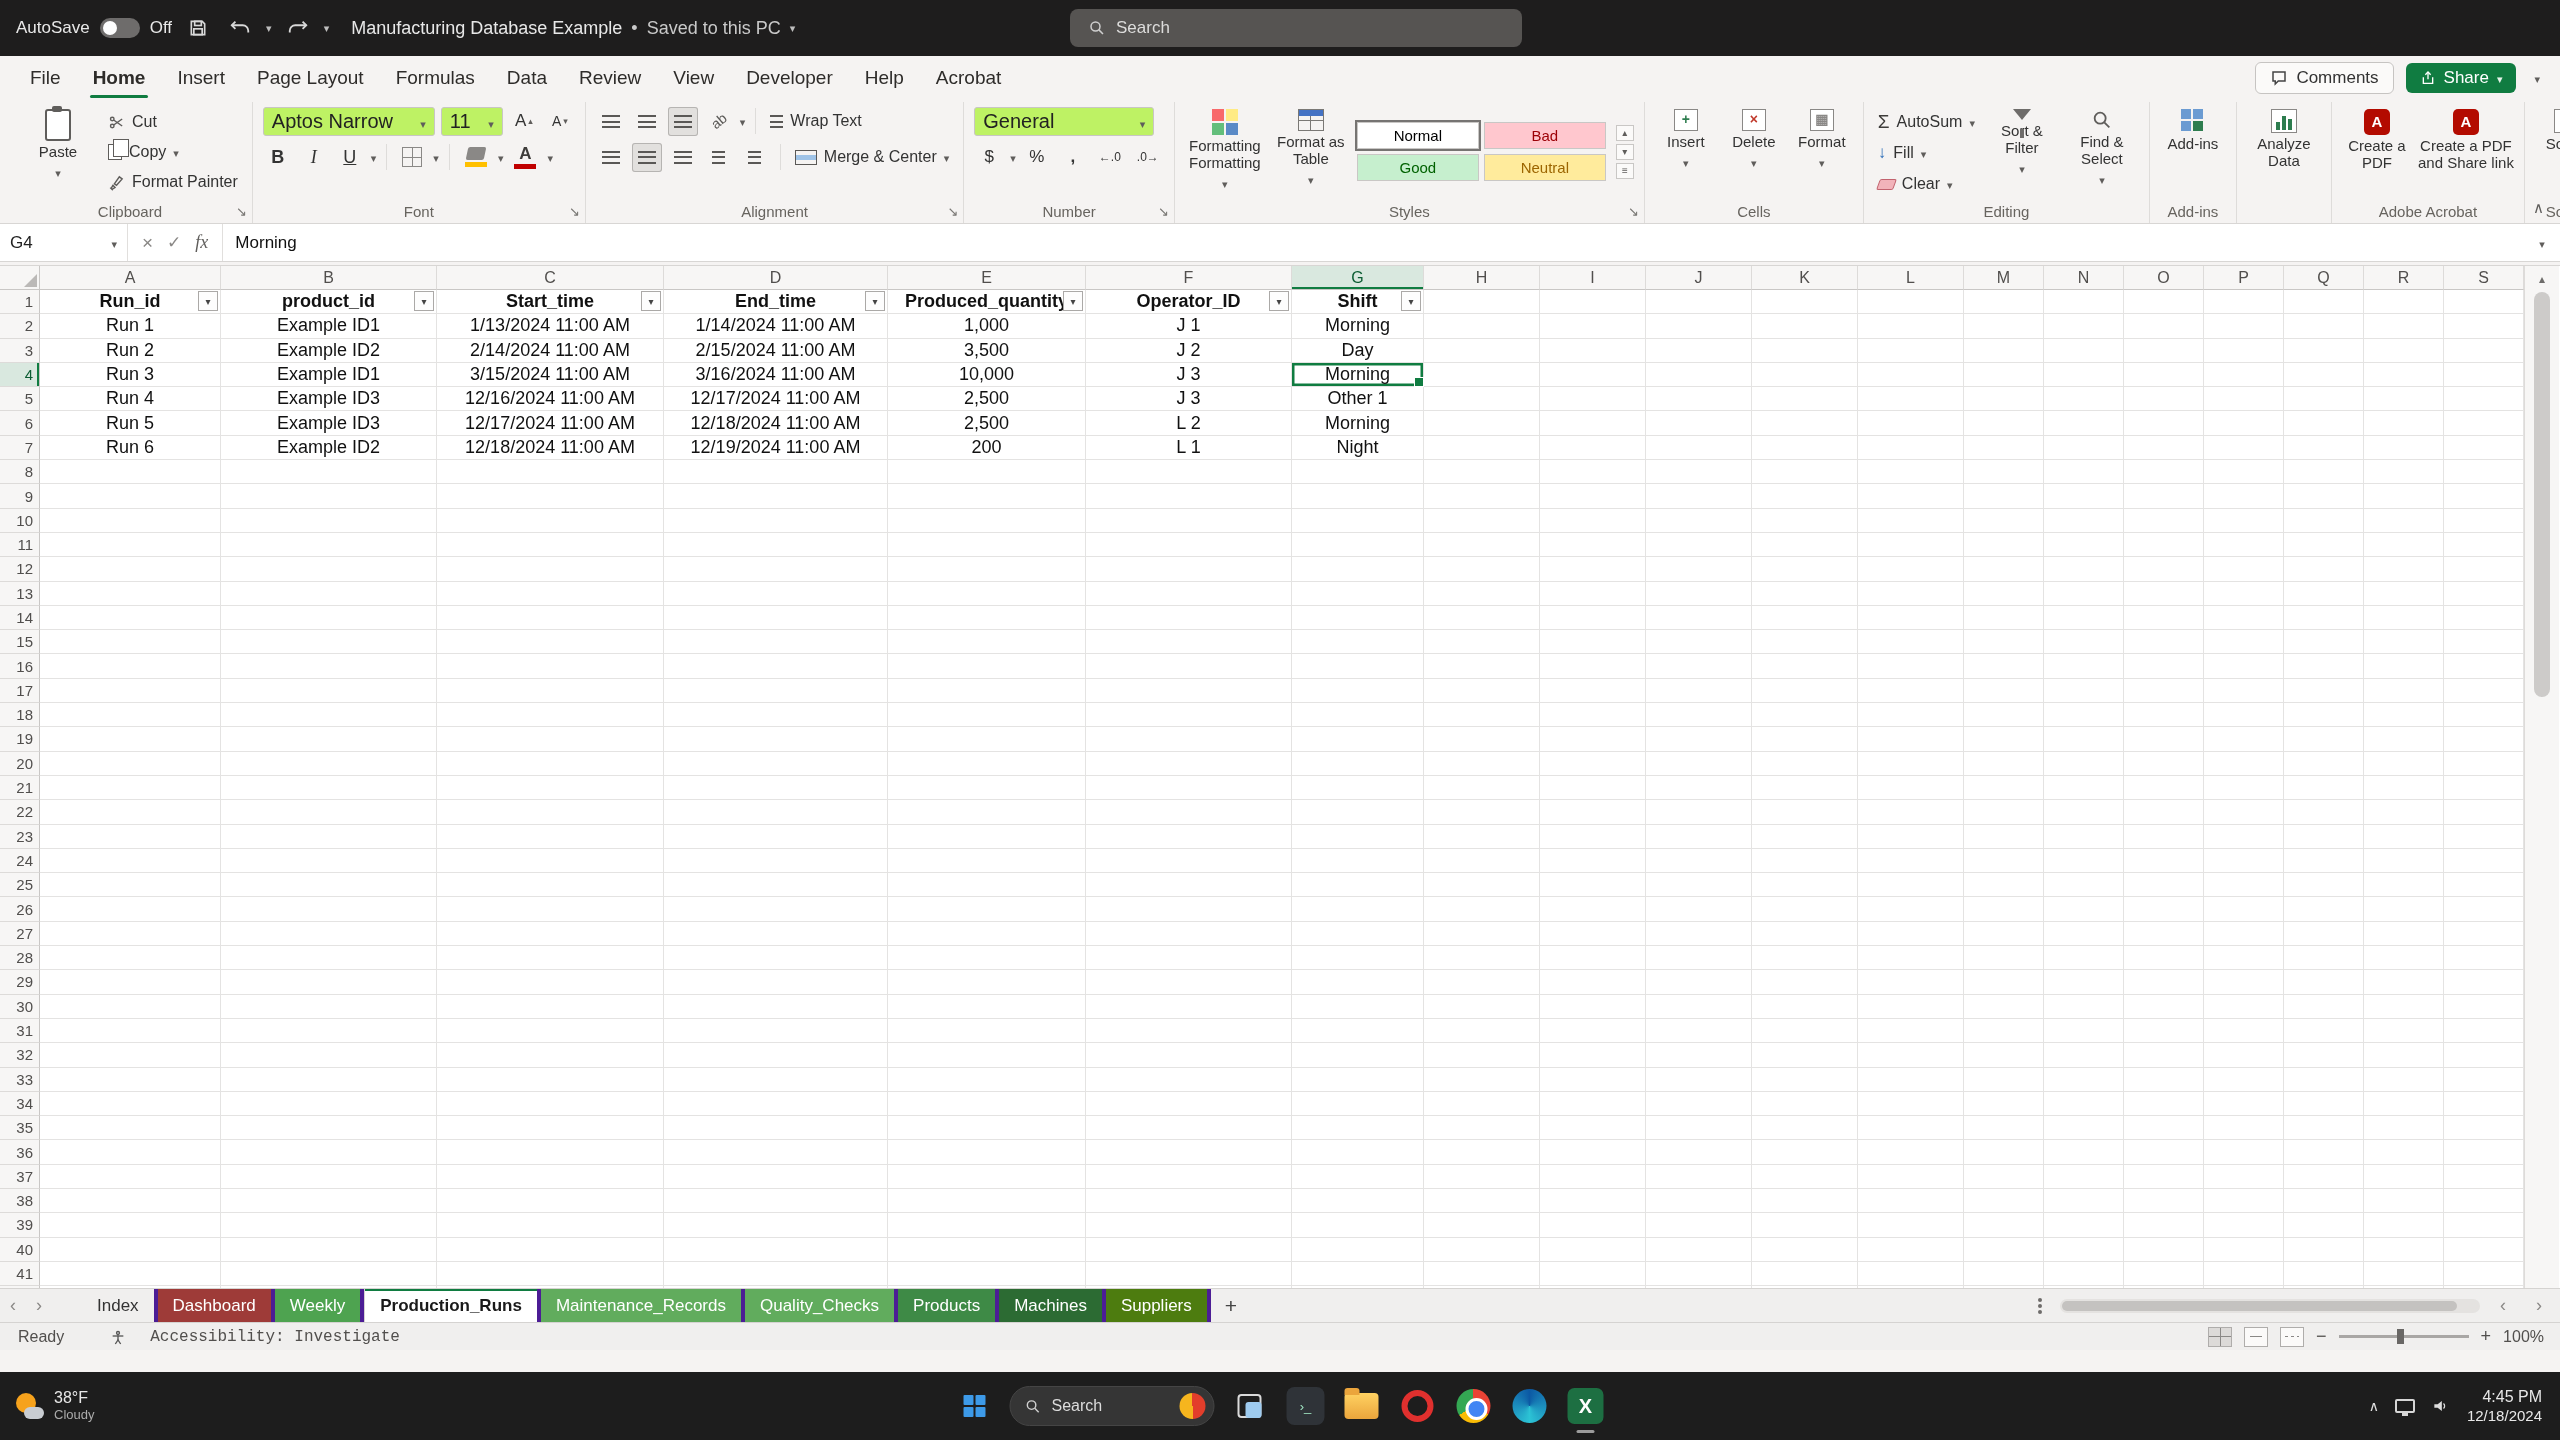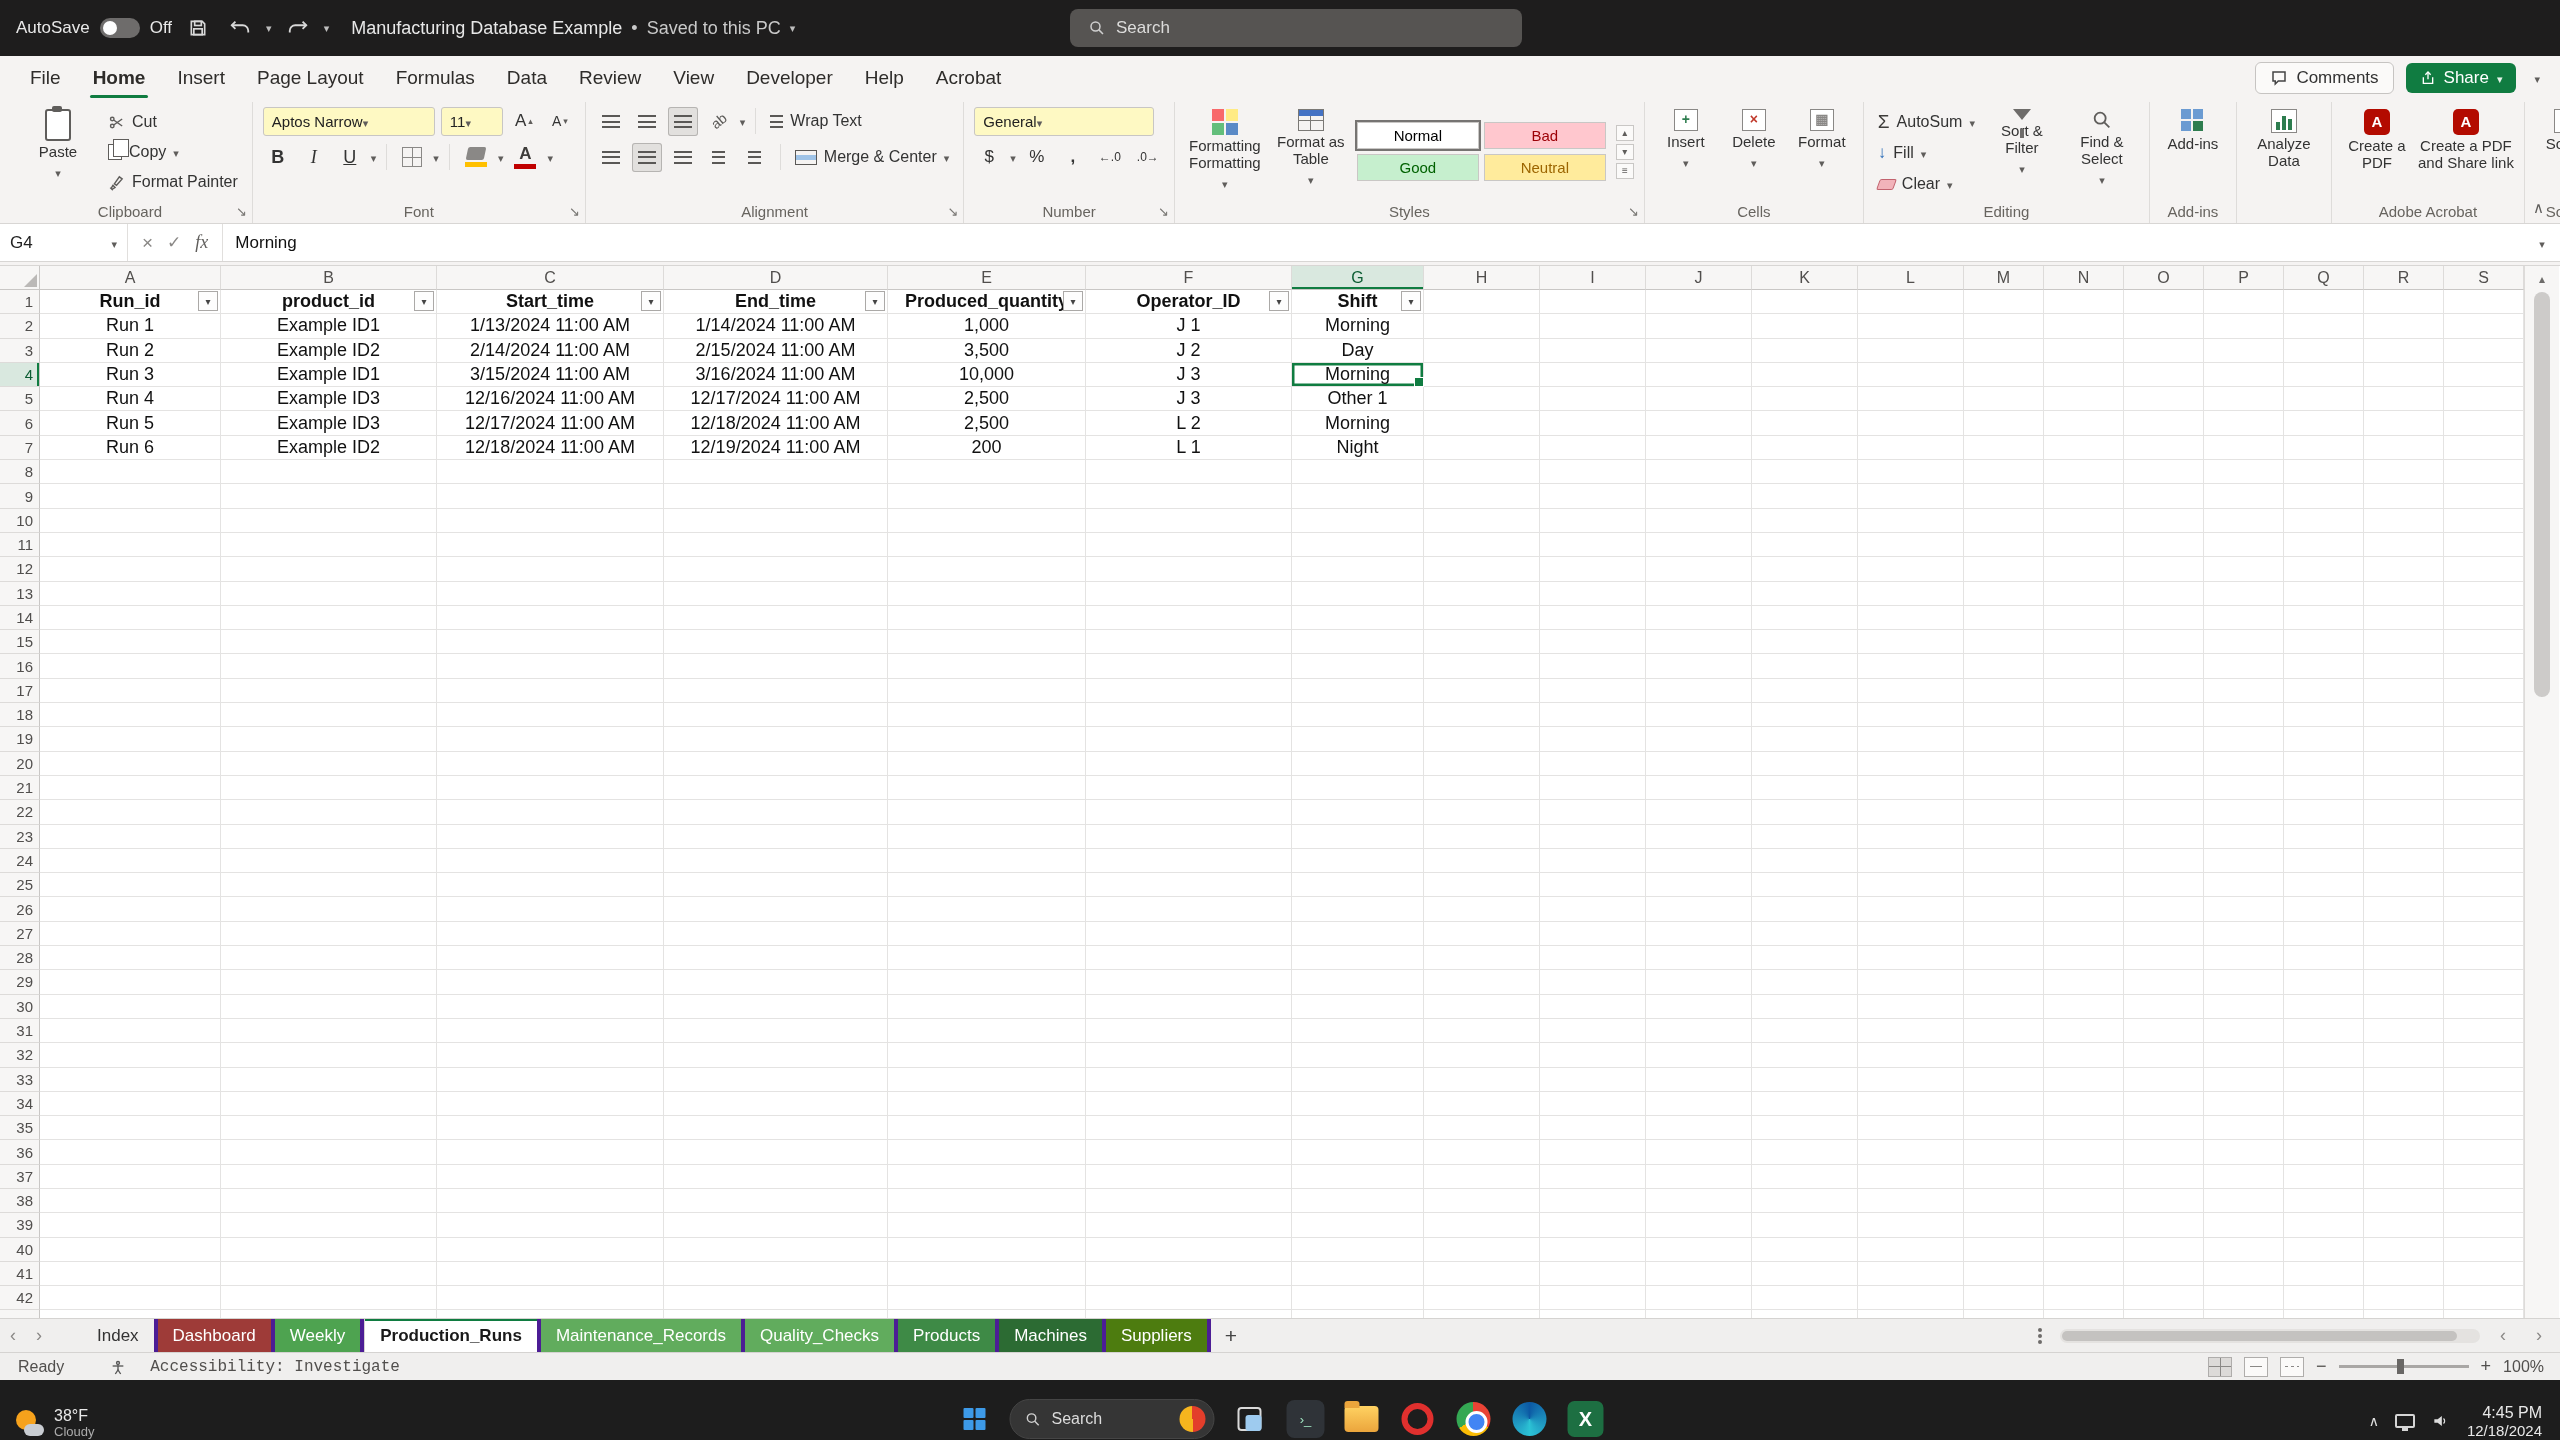--- a/index.html
+++ b/index.html
@@ -38,21 +38,21 @@
 .rgroup:not(:last-of-type) { border-right:1px solid #DEDCDA; }
 .rbody { display:flex; gap:6px; height:100%; }
 .rlabel { position:absolute; bottom:3px; left:0; right:0; text-align:center; font-size:15px; color:#67645F; }
 .launcher { position:absolute; bottom:4px; right:5px; color:#7A7875; font-size:13px; }
 .launcher::after { content:"↘"; }
 .dd::after { content:"▾"; font-size:11px; color:#5F5D5B; }
 .bigbtn { width:80px; display:flex; flex-direction:column; align-items:center; gap:3px; padding-top:5px; font-size:15px; color:#333; text-align:center; line-height:1.12; }
 .scol { display:flex; flex-direction:column; justify-content:flex-start; gap:2px; padding-top:4px; }
 .srowbtn { display:flex; align-items:center; gap:7px; font-size:16px; color:#333; height:28px; padding:0 4px; border-radius:4px; }
 .frow { display:flex; align-items:center; gap:6px; height:34px; }
-.combo { background:#fef9c3; border:1px solid #C8C6C4; border-radius:3px; height:29px; display:flex; align-items:center; justify-content:flex-start; padding:0 8px; font-size:15px; color:#222; }
+.combo { background:#bef264; border:1px solid #C8C6C4; border-radius:3px; height:29px; display:flex; align-items:center; justify-content:space-between; padding:0 8px; font-size:20px; color:#222; }
 .sbtn { min-width:30px; height:29px; display:flex; align-items:center; justify-content:center; gap:2px; padding:0 5px; border-radius:3px; font-size:17px; color:#333; }
 .sbtn.sel { background:#E2E0DE; box-shadow:inset 0 0 0 1px #B6B4B2; }
 .vdiv { width:1px; height:26px; background:#DEDCDA; margin:0 4px; }
 
 
 .ico-clip { width:26px; height:32px; border:2px solid #5F5D5B; border-radius:3px; position:relative; background:#fff; }
 .ico-clip::before { content:""; position:absolute; left:5px; top:-5px; width:10px; height:6px; background:#5F5D5B; border-radius:2px; }
 .ico-copy { width:14px; height:16px; border:1.5px solid #5F5D5B; background:#fff; position:relative; }
 .ico-copy::after { content:""; position:absolute; left:4px; top:-6px; width:14px; height:16px; border:1.5px solid #5F5D5B; background:#fff; }
 .ico-b::before { content:"B"; font-weight:bold; font-size:18px; }
@@ -151,21 +151,21 @@
 .viewbtn { width:24px; height:20px; border:1px solid #AFADAB; background:#FBFAF9; }
 .viewbtn.sel { background:#DCDAD8; }
 .viewbtn.grid { background-image:linear-gradient(#8A8886,#8A8886),linear-gradient(#8A8886,#8A8886); background-size:100% 1px,1px 100%; background-position:center; background-repeat:no-repeat; }
 .viewbtn.page { background:#FBFAF9 linear-gradient(#8A8886,#8A8886) center/12px 1px no-repeat; }
 .viewbtn.brk { background:#FBFAF9 repeating-linear-gradient(to right,#8A8886 0 3px,transparent 3px 6px) center/14px 1px no-repeat; }
 .zoomtrack { width:130px; height:3px; background:#A9A7A5; position:relative; }
 .zoomthumb { position:absolute; left:58px; top:-6px; width:7px; height:15px; background:#696765; }
 .zsym { font-size:18px; color:#514F4D; }
 
 
-.taskbar { height:60px; background:#1D1D1D; display:flex; align-items:flex-end; position:relative; flex:0 0 auto; color:#E8E8E8; }
+.taskbar { height:68px; background:#1D1D1D; display:flex; align-items:center; position:relative; flex:0 0 auto; color:#E8E8E8;margin-top:22px; }
 .tk-weather { display:flex; align-items:center; gap:10px; padding-left:14px; }
 .wicon { width:30px; height:30px; position:relative; }
 .wicon .sun { position:absolute; left:2px; top:2px; width:20px; height:20px; border-radius:50%; background:#F6A21C; }
 .wicon .cloud { position:absolute; right:0; bottom:2px; width:20px; height:12px; border-radius:7px; background:#C9CDD2; }
 .wtxt { line-height:1.15; }
 .wtemp { font-size:16px; } .wdesc { font-size:13px; color:#ABABAB; }
 .tk-center { position:absolute; left:50%; transform:translateX(-50%); display:flex; align-items:center; gap:14px; }
 .tk-ic { width:42px; height:42px; border-radius:6px; display:flex; align-items:center; justify-content:center; position:relative; }
 .winlogo { width:22px; height:22px; display:grid; grid-template-columns:10px 10px; grid-template-rows:10px 10px; gap:2px; }
 .winlogo span { background:#3D9AE8; border-radius:1px; }

